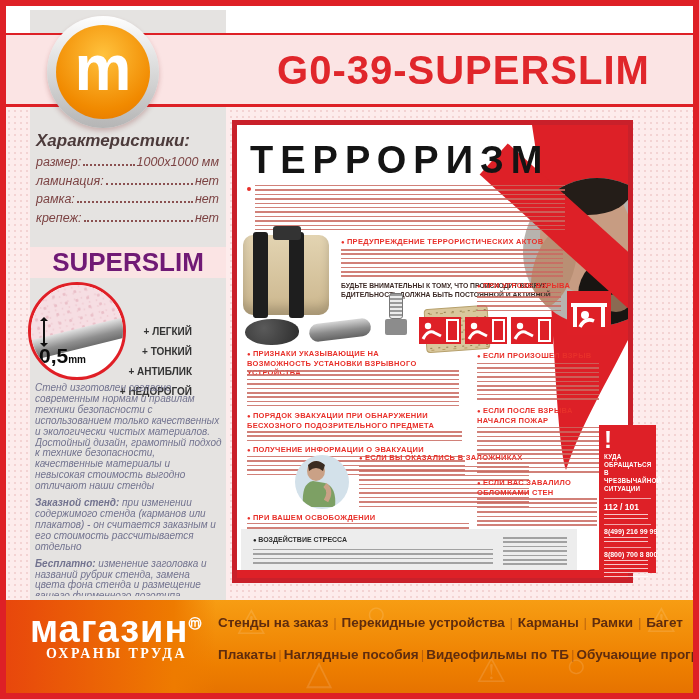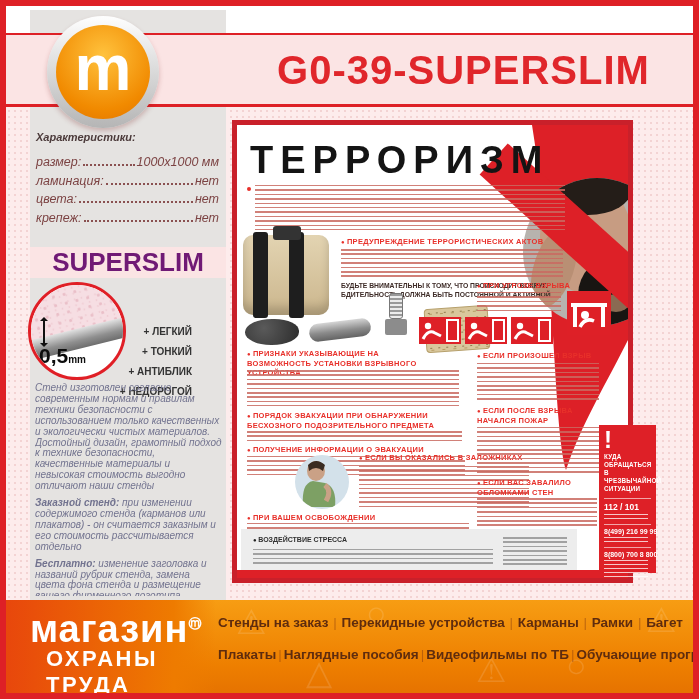--- a/index.html
+++ b/index.html
@@ -16,21 +16,21 @@
   
   .logo{position:absolute;left:41px;top:10px;width:112px;height:112px;border-radius:50%;
     background:linear-gradient(180deg,#fefefe,#b5b5b5);box-shadow:0 3px 5px rgba(120,30,30,.25);}
   .logo-inner{position:absolute;inset:9px;border-radius:50%;
     background:radial-gradient(circle at 50% 32%,#ffc23d,#f18a00 68%,#e07200);
     display:flex;align-items:center;justify-content:center;}
   .logo-glyph{color:#fff;font-size:64px;font-weight:bold;line-height:1;transform:translateY(-4px);}
   .product-title{position:absolute;left:235px;top:30px;width:445px;height:69px;display:flex;
     align-items:center;justify-content:center;color:#e0262b;font-size:40px;font-weight:bold;letter-spacing:1px;}
   
-  .char-title{position:absolute;left:30px;top:125px;font-style:italic;font-weight:bold;font-size:11px;color:#4c3b3b;}
+  .char-title{position:absolute;left:30px;top:125px;font-style:italic;font-weight:bold;font-size:17px;color:#4c3b3b;}
   .specs{position:absolute;left:30px;top:149px;width:183px;}
   .spec{display:flex;align-items:baseline;font-style:italic;font-size:12.5px;color:#7c4343;height:18.5px;white-space:nowrap;}
   .spec .dots{flex:1;border-bottom:2px dotted #8a5050;margin:0 2px 3px;}
   .superslim-band{position:absolute;left:24px;top:241px;width:196px;height:31px;background:#fbe4e4;
     display:flex;align-items:center;justify-content:center;color:#701a75;font-weight:bold;font-size:26px;}
   .mat{position:absolute;left:22px;top:276px;width:98px;height:98px;border:3px solid #e01f26;border-radius:50%;
     background:#fff;overflow:hidden;}
   .mat-rot{position:absolute;left:-24px;top:-4px;width:160px;height:140px;transform:rotate(-14deg);}
   .mat-foam{position:absolute;left:0;top:-4px;width:100%;height:52px;background:#f6dee3;
     background-image:radial-gradient(#eabfc8 1.5px,transparent 1.7px),radial-gradient(#f0cdd4 1px,transparent 1.2px);
@@ -83,21 +83,21 @@
   .emg .n{font-size:8.5px;font-weight:bold;margin-top:5px;border-top:1px solid rgba(255,255,255,.6);padding-top:3px;}
   .emg .p{font-size:7px;font-weight:bold;margin-top:4px;border-top:1px solid rgba(255,255,255,.6);padding-top:3px;white-space:nowrap;}
   .emg .c{position:relative;height:6px;margin-top:2px;}
   .pbar{position:absolute;left:0;right:0;bottom:0;height:8px;background:#de2027;}
   
   .footer{position:absolute;left:0;right:0;bottom:0;height:93px;background:linear-gradient(180deg,#f79d13,#ee7f00 70%,#e67300);overflow:hidden;}
   .footer-logo{position:absolute;left:0;top:0;width:210px;height:100%;
     background:linear-gradient(90deg,#e8470c 0%,#ee7b00 80%,rgba(238,123,0,0));}
   .fl1{position:absolute;left:24px;top:4px;color:#fff;font-weight:bold;font-size:38px;line-height:40px;letter-spacing:1px;}
   .fl1 .fmark{font-size:13px;vertical-align:super;}
-  .fl2{position:absolute;left:40px;top:46px;color:#fff;font-weight:bold;font-size:22px;letter-spacing:2.5px;}
+  .fl2{position:absolute;left:40px;top:46px;color:#fff;font-weight:bold;font-size:14px;letter-spacing:2.5px;font-family:Liberation Serif, serif;}
   .menu{position:absolute;left:212px;right:10px;height:26px;display:flex;align-items:center;justify-content:space-between;
     color:#5f2c0e;font-weight:bold;font-size:13.5px;white-space:nowrap;}
   .menu.r1{top:9px;}
   .menu.r2{top:41px;}
   .menu .mi{cursor:pointer;}
   .sep{color:#8a3d0e;opacity:.5;font-weight:normal;padding:0 2px;}
   .wm{position:absolute;color:rgba(255,255,255,.13);font-size:34px;pointer-events:none;}
 </style>
 </head>
 <body>
@@ -120,21 +120,21 @@
         <span>размер:</span>
         <span class="dots"></span>
         <span>1000x1000 мм</span>
       </div>
     <div class="spec">
         <span>ламинация:</span>
         <span class="dots"></span>
         <span>нет</span>
       </div>
     <div class="spec">
-        <span>цвета:</span>
+        <span>рамка:</span>
         <span class="dots"></span>
         <span>нет</span>
       </div>
     <div class="spec">
         <span>крепеж:</span>
         <span class="dots"></span>
         <span>нет</span>
       </div>
   </div>
   <div class="superslim-band">SUPERSLIM</div>

